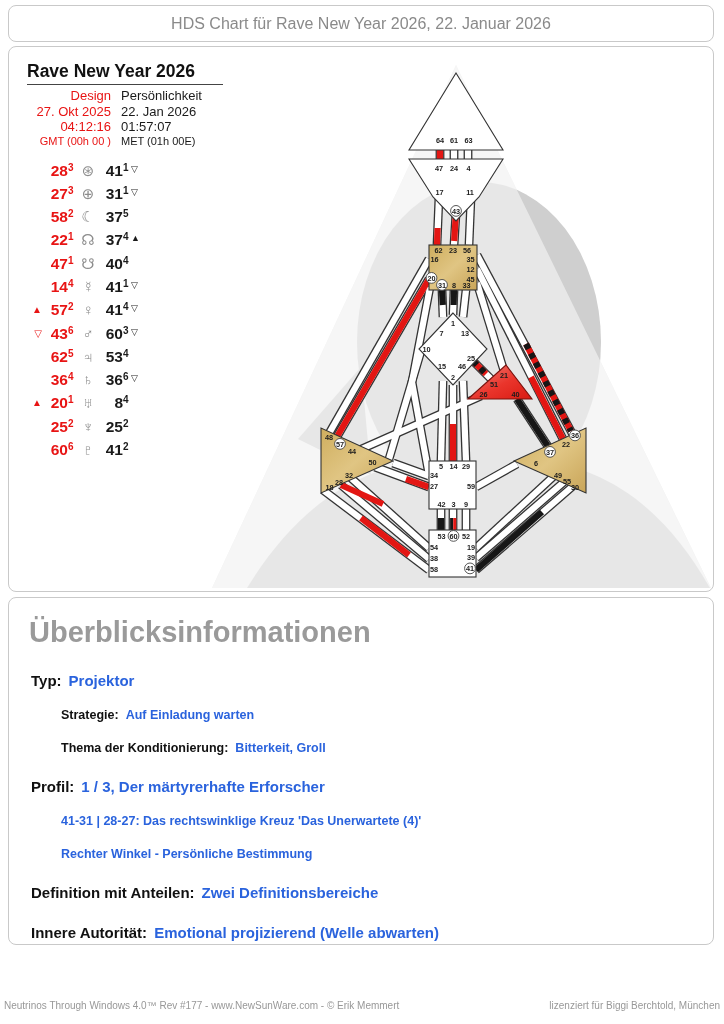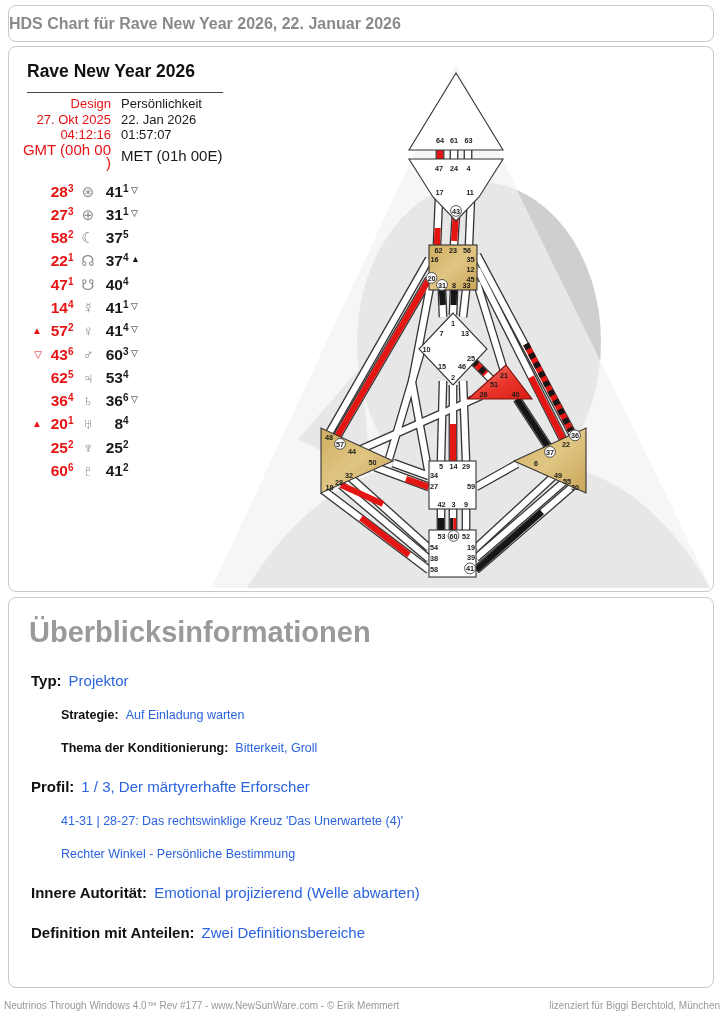--- a/index.html
+++ b/index.html
@@ -2,47 +2,47 @@
 <html><head>
 <meta charset="utf-8">
 <style>
   html,body{margin:0;padding:0;}
   body{width:724px;height:1024px;position:relative;background:#fff;
        font-family:"Liberation Sans","DejaVu Sans",sans-serif;overflow:hidden;}
   .box{position:absolute;left:8px;width:706px;background:#fff;border:1px solid #c9c9c9;
        border-radius:8px;box-sizing:border-box;}
   
   #header-box{top:5px;height:37px;}
-  #header-title{width:100%;line-height:35px;font-size:16px;font-weight:bold;color:#8a8a8a;}
+  #header-title{width:100%;text-align:center;line-height:35px;font-size:16px;font-weight:normal;color:#8a8a8a;}
   
   #chart-box{top:46px;height:546px;overflow:hidden;}
   #bodygraph{position:absolute;left:0;top:0;}
   #left-panel{position:absolute;left:10px;top:12px;width:215px;z-index:3;}
   #chart-title{font-size:17.5px;font-weight:bold;color:#111;margin:2px 0 3px 8px;
-               border-bottom:1.6px solid #444;padding-bottom:10px;width:196px;}
-  .dt-row{display:flex;line-height:15.5px;align-items:center;}
+               border-bottom:1.6px solid #444;padding-bottom:2px;width:196px;}
+  .dt-row{display:flex;line-height:15.5px;}
   .dt-left{width:92px;text-align:right;color:#e81414;}
   .dt-right{margin-left:10px;color:#1a1a1a;text-align:left;}
   .dt-main{font-size:13px;}
-  .dt-small{font-size:15px;line-height:13px;}
+  .dt-small{font-size:11px;line-height:13px;}
   
   #planet-rows{margin-top:11px;}
   .prow{height:23.3px;display:flex;align-items:baseline;line-height:23.3px;}
   .pre-arrow{width:23px;text-align:right;font-size:10px;color:#e81414;position:relative;top:-2px;}
   .dnum{width:26px;text-align:right;font-size:15.5px;font-weight:bold;color:#e81414;}
   .dline{width:9px;font-size:10px;font-weight:bold;color:#e81414;position:relative;top:-5px;}
   .pglyph{width:22px;text-align:center;font-size:15px;color:#8d8d8d;}
   .pnum{width:24px;text-align:right;font-size:15.5px;font-weight:bold;color:#1a1a1a;}
   .pline{width:8px;font-size:10px;font-weight:bold;color:#1a1a1a;position:relative;top:-5px;}
   .post-arrow{width:12px;font-size:9px;color:#1a1a1a;position:relative;top:-4px;}
   
-  #info-box{top:597px;height:391px;padding:14px 20px;}
+  #info-box{top:597px;height:348px;padding:14px 20px;}
   #overview-heading{font-size:29px;font-weight:bold;color:#9a9a9a;margin:4px 0 10px 0;}
   .ov-row .ov-label{font-weight:bold;color:#111;margin-right:7px;}
-  .ov-row .ov-value{font-weight:normal;color:#2a63dd;}
+  .ov-row .ov-value{font-weight:bold;color:#2a63dd;}
   .ov-lg{font-size:15px;margin-top:23px;padding-left:2px;}
   .ov-sm{font-size:12.5px;margin-top:19px;}
   .ind-0{padding-left:2px;}
   .ind-1{padding-left:32px;}
   
   .footer-text{position:absolute;top:1000px;font-size:10px;color:#989898;}
   #footer-left{left:4px;}
   #footer-right{right:4px;}
   
   .cb{stroke:#333;stroke-width:8.8;fill:none;}
@@ -481,23 +481,23 @@
 
   <div class="ov-row ov-sm ind-1">
     <span class="ov-value">41-31 | 28-27: Das rechtswinklige Kreuz  'Das Unerwartete (4)'</span>
   </div>
 
   <div class="ov-row ov-sm ind-1">
     <span class="ov-value">Rechter Winkel - Persönliche Bestimmung</span>
   </div>
 
   <div class="ov-row ov-lg ind-0">
+    <span class="ov-label">Definition mit Anteilen:</span><span class="ov-value">Zwei Definitionsbereiche</span>
+  </div>
+
+  <div class="ov-row ov-lg ind-0">
     <span class="ov-label">Innere Autorität:</span><span class="ov-value">Emotional projizierend (Welle abwarten)</span>
-  </div>
-
-  <div class="ov-row ov-lg ind-0">
-    <span class="ov-label">Definition mit Anteilen:</span><span class="ov-value">Zwei Definitionsbereiche</span>
   </div>
 </div>
 </div>
 
 <div class="footer-text" id="footer-left">Neutrinos Through Windows 4.0™ Rev #177 - www.NewSunWare.com - © Erik Memmert</div>
 <div class="footer-text" id="footer-right">lizenziert für Biggi Berchtold, München</div>
 
 </body></html>

